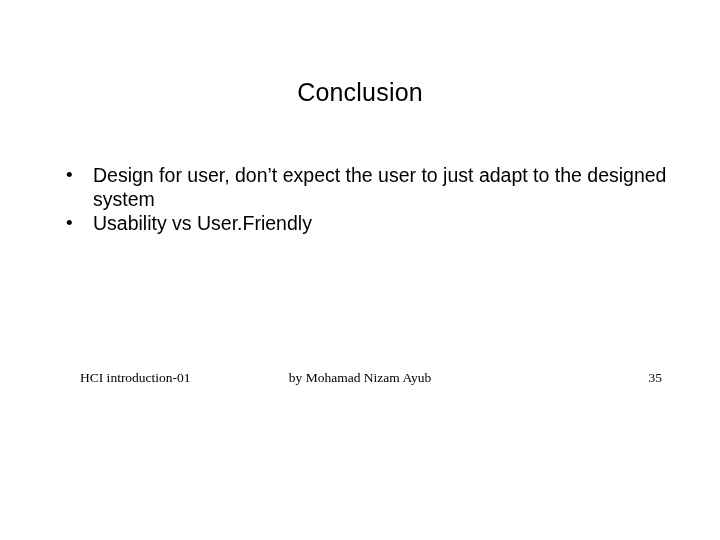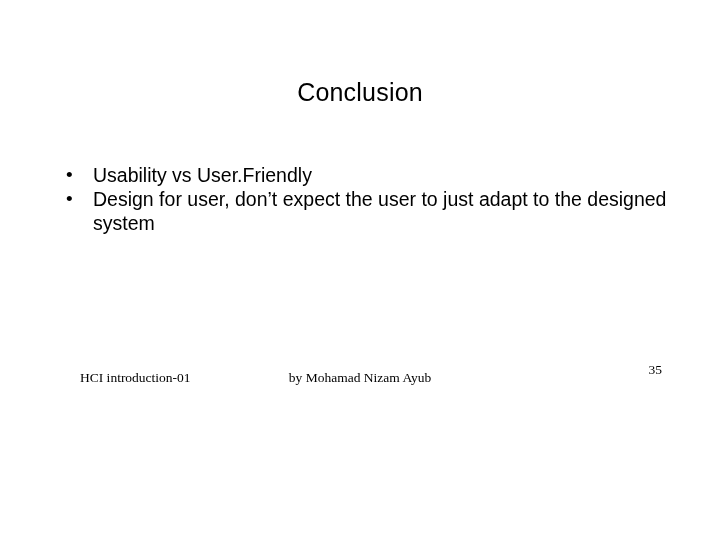--- a/index.html
+++ b/index.html
@@ -53,30 +53,30 @@
   .footer-center {
     position: absolute;
     left: 0;
     right: 0;
     text-align: center;
     bottom: 0;
   }
   .footer-right {
     position: absolute;
     right: 58px;
-    bottom: 8px;
+    bottom: 0;
   }
 </style>
 </head>
 <body>
 
 <div class="slide">
   <h1 class="title">Conclusion</h1>
   <ul class="bullets">
+    <li>Design for user, don’t expect the user to just adapt to the designed system</li>
     <li>Usability vs User.Friendly</li>
-    <li>Design for user, don’t expect the user to just adapt to the designed system</li>
   </ul>
   <div class="footer">
     <span class="footer-left">HCI introduction-01</span>
     <span class="footer-center">by Mohamad Nizam Ayub</span>
     <span class="footer-right">35</span>
   </div>
 </div>
 
 </body></html>

